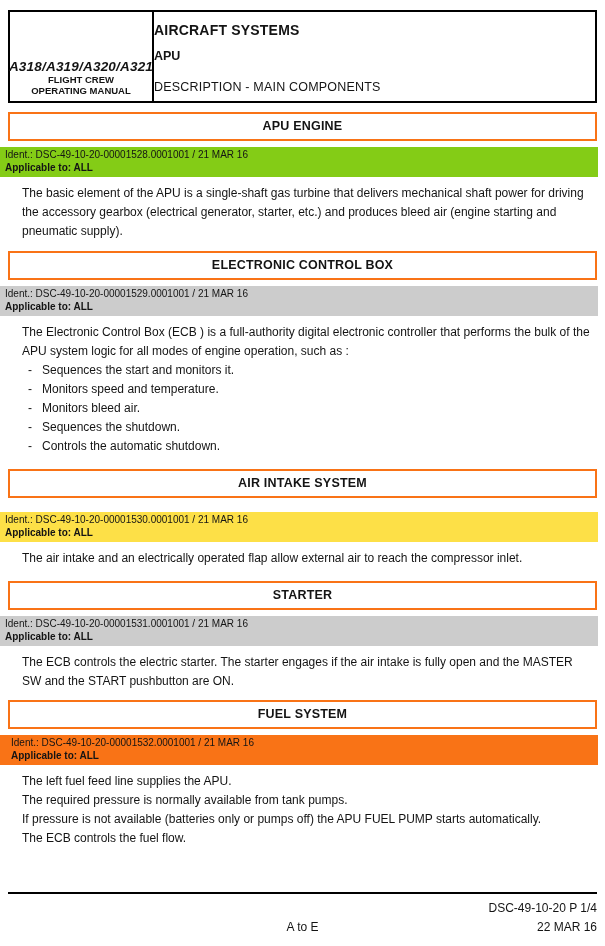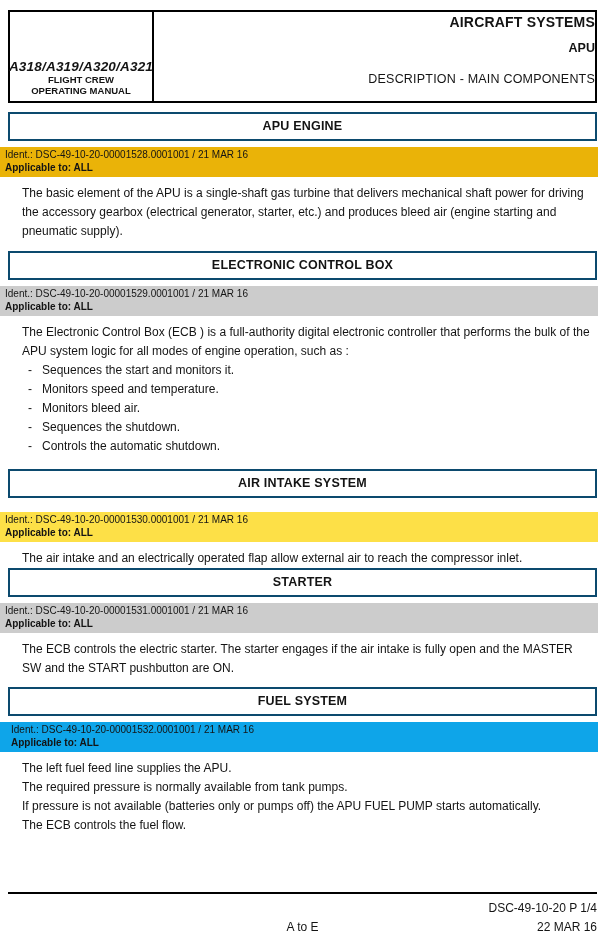--- a/index.html
+++ b/index.html
@@ -6,29 +6,29 @@
   .page {
     position:relative; width:605px; height:946px; background:#ffffff;
     font-family:"Liberation Sans", sans-serif; color:#141414; overflow:hidden;
   }
   
   .header-table { display:flex; margin:10px 8px 0 8px; border:2px solid #000; height:93px; box-sizing:border-box; }
   .header-left { width:144px; box-sizing:border-box; border-right:2px solid #000;
     display:flex; flex-direction:column; justify-content:flex-end; align-items:center; padding-bottom:5px; }
   .aircraft { font-weight:bold; font-style:italic; font-size:13.5px; letter-spacing:0.2px; }
   .manual-line { font-weight:bold; font-size:9.5px; line-height:11px; }
-  .header-right { flex:1; display:flex; flex-direction:column; align-items:flex-end; padding-top:2px; }
+  .header-right { flex:1; display:flex; flex-direction:column; align-items:flex-start; padding-top:10px; }
   .chapter { font-weight:bold; font-size:14px; letter-spacing:0.2px; }
   .system { font-weight:bold; font-size:12.5px; margin-top:11px; }
   .topic { font-size:12.5px; margin-top:17px; letter-spacing:0.2px; }
   
   .doc-section { margin:0; }
   .s1 { margin-top:9px; } .s2 { margin-top:10px; } .s3 { margin-top:13px; }
-  .s4 { } .s5 { margin-top:9px; }
-  .title-box { margin:0 8px; border:2px solid #0c4a6e; text-align:center; font-weight:bold;
+  .s4 { margin-top:13px; } .s5 { margin-top:9px; }
+  .title-box { margin:0 8px; border:2px solid #f97316; text-align:center; font-weight:bold;
     font-size:12.5px; padding:5px 0 6px 0; letter-spacing:0.2px; }
   .ident-bar { background:#cccccc; margin:6px 7px 0 0; padding:2px 5px 3px 5px;
     font-size:10px; line-height:12.5px; }
   .applicable-line { font-weight:bold; }
   .section-body { margin:7px 14px 0 22px; font-size:12px; line-height:19px; }
   .para { margin:0; }
   .bullet-list { margin-left:6px; }
   .bullet-row { display:flex; }
   .dash { flex:none; width:14px; }
   .bullet-text { flex:1; }
@@ -53,21 +53,21 @@
     </div>
     <div class="header-right">
       <div class="chapter">AIRCRAFT SYSTEMS</div>
       <div class="system">APU</div>
       <div class="topic">DESCRIPTION - MAIN COMPONENTS</div>
     </div>
   </div>
 
   <section class="doc-section s1">
     <div class="title-box">APU ENGINE</div>
-    <div class="ident-bar" style="background: #eab308;">
+    <div class="ident-bar" style="background: #84cc16;">
       <div class="ident-line">Ident.: DSC-49-10-20-00001528.0001001 / 21 MAR 16</div>
       <div class="applicable-line">Applicable to: ALL</div>
     </div>
     <div class="section-body">
       <p class="para">The basic element of the APU is a single-shaft gas turbine that delivers mechanical shaft power for driving the accessory gearbox (electrical generator, starter, etc.) and produces bleed air (engine starting and pneumatic supply).</p>
     </div>
   </section>
 
   <section class="doc-section s2">
     <div class="title-box">ELECTRONIC CONTROL BOX</div>
@@ -119,21 +119,21 @@
       <div class="ident-line">Ident.: DSC-49-10-20-00001531.0001001 / 21 MAR 16</div>
       <div class="applicable-line">Applicable to: ALL</div>
     </div>
     <div class="section-body">
       <p class="para">The ECB controls the electric starter. The starter engages if the air intake is fully open and the MASTER SW and the START pushbutton are ON.</p>
     </div>
   </section>
 
   <section class="doc-section s5">
     <div class="title-box">FUEL SYSTEM</div>
-    <div class="ident-bar" style="background: #0ea5e9; padding-left: 11px;">
+    <div class="ident-bar" style="background: #f97316; padding-left: 11px;">
       <div class="ident-line">Ident.: DSC-49-10-20-00001532.0001001 / 21 MAR 16</div>
       <div class="applicable-line">Applicable to: ALL</div>
     </div>
     <div class="section-body">
       <p class="para">The left fuel feed line supplies the APU.</p>
       <p class="para">The required pressure is normally available from tank pumps.</p>
       <p class="para">If pressure is not available (batteries only or pumps off) the APU FUEL PUMP starts automatically.</p>
       <p class="para">The ECB controls the fuel flow.</p>
     </div>
   </section>

